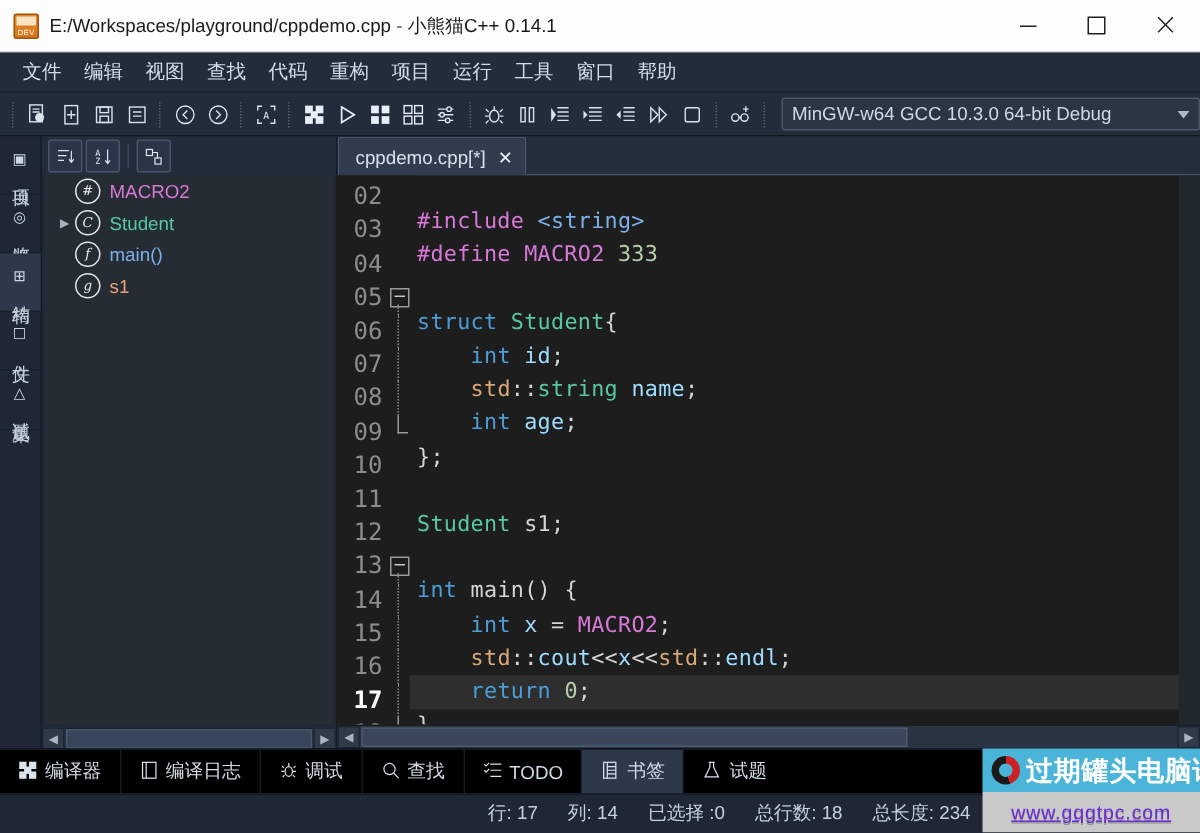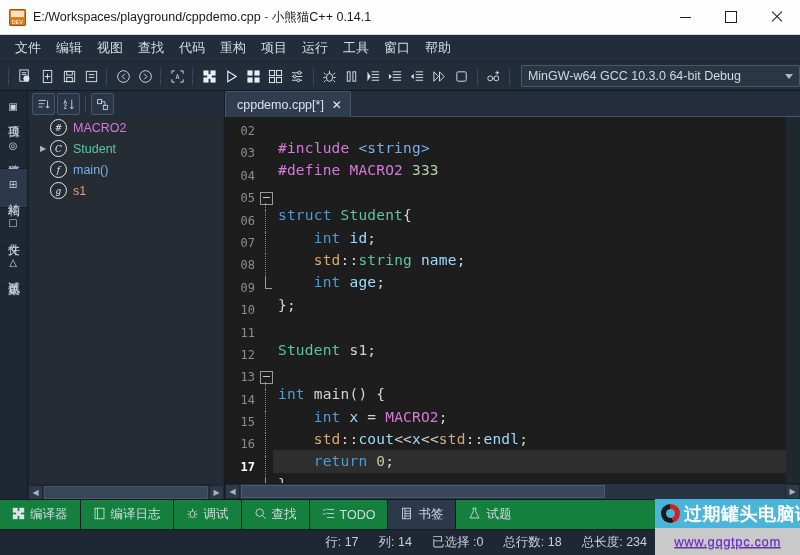--- a/index.html
+++ b/index.html
@@ -80,39 +80,39 @@
   .tabbar{height:26px;background:#232d3b;display:flex;align-items:flex-end;flex:none;}
   .etab{height:25px;background:#2f3d4f;display:flex;align-items:center;padding:0 8px 0 11px;
       color:#d9e2ec;font-size:12.5px;border-top:1px solid #46566c;border-left:1px solid #46566c;border-right:1px solid #46566c;
       border-radius:2px 2px 0 0;}
   .etab .x{margin-left:8px;font-size:12px;font-weight:bold;color:#e7eef6;}
   .tabbar-fill{flex:1;border-bottom:1px solid #46566c;height:25px;}
 
   .editor{flex:1;display:flex;background:#1d1d1d;min-height:0;position:relative;overflow:hidden;
       font-family:"DejaVu Sans Mono","Liberation Mono",monospace;}
   .gutter{width:34px;background:#1d1d1d;flex:none;padding-top:3px;text-align:right;}
-  .gutter .ln{height:22.4px;line-height:22.4px;font-size:12px;color:#8d8d8d;padding-right:4px;}
+  .gutter .ln{height:22.4px;line-height:22.4px;font-size:16px;color:#8d8d8d;padding-right:4px;}
   .gutter .ln.cur{color:#ffffff;font-weight:bold;}
   .fold{width:14px;background:#1d1d1d;flex:none;padding-top:3px;position:relative;}
   .fold .fr{height:22.4px;position:relative;}
   .foldbox{position:absolute;left:1px;top:5px;width:11px;height:11px;border:1px solid #9a9a9a;background:#1d1d1d;}
   .foldbox::before{content:"";position:absolute;left:2px;top:4px;width:7px;height:1px;background:#c8c8c8;}
   .foldline{position:absolute;left:6px;top:0;bottom:0;border-left:1px dotted #8a8a8a;}
   .foldend{position:absolute;left:6px;top:0;height:11px;width:6px;border-left:1px solid #9a9a9a;border-bottom:1px solid #9a9a9a;}
   .code{flex:1;padding-top:20px;position:relative;min-width:0;overflow:hidden;}
   .cl{height:22.4px;line-height:22.4px;font-size:14.5px;white-space:pre;padding-left:5px;letter-spacing:.2px;}
   .cl.cur{background:#2e2e2e;}
   .ed-hscroll{height:15px;background:#2a3341;border-top:1px solid #151c25;display:flex;align-items:center;flex:none;}
   .sbtn{width:13px;height:13px;display:flex;align-items:center;justify-content:center;color:#aab4c1;font-size:8px;background:#2f3a49;border:1px solid #1d2632;}
 
   
   .ed-vscroll{width:14px;background:#20282f;flex:none;}
 
   
-  .bottomtabs{height:29px;background:#15803d;display:flex;align-items:stretch;flex:none;border-top:1px solid #141b24;}
+  .bottomtabs{height:29px;background:#000000;display:flex;align-items:stretch;flex:none;border-top:1px solid #141b24;}
   .btab{display:flex;align-items:center;gap:5px;padding:0 12px;color:#d2dbe6;font-size:12.5px;
       border-right:1px solid #141b24;white-space:nowrap;}
   .btab.active{background:#2b394b;}
   .btab-fill{flex:1;border-right:none;}
 
   
   .statusbar{height:25px;background:#1e2733;display:flex;align-items:center;flex:none;
       border-top:1px solid #141b24;color:#c6d0dd;font-size:12.5px;}
   .st-left{flex:1;}
   .st-cell{padding:0 10px;white-space:nowrap;}

